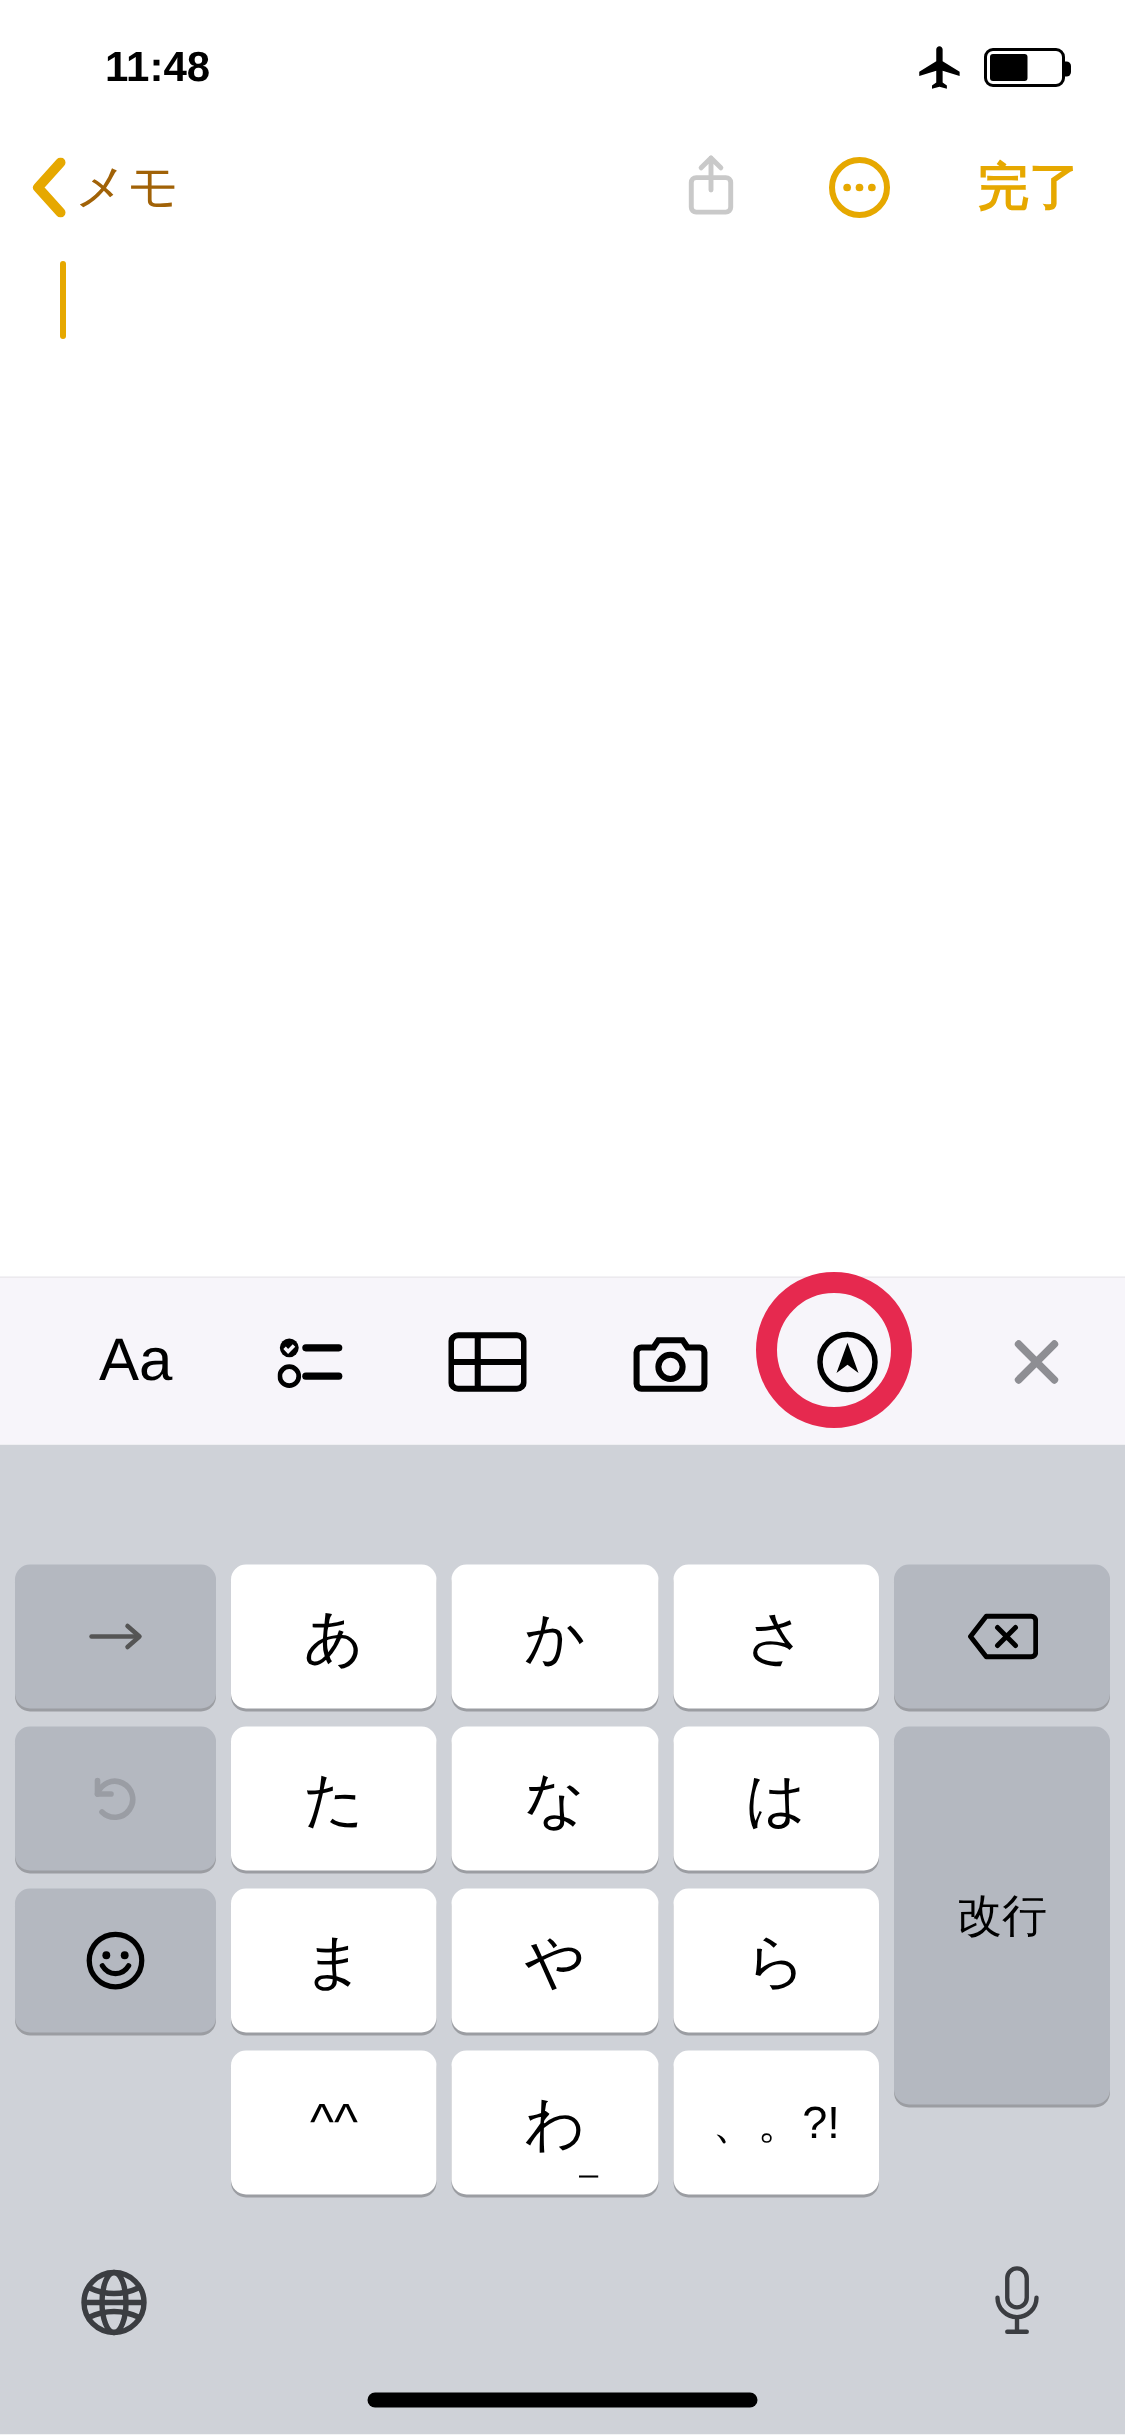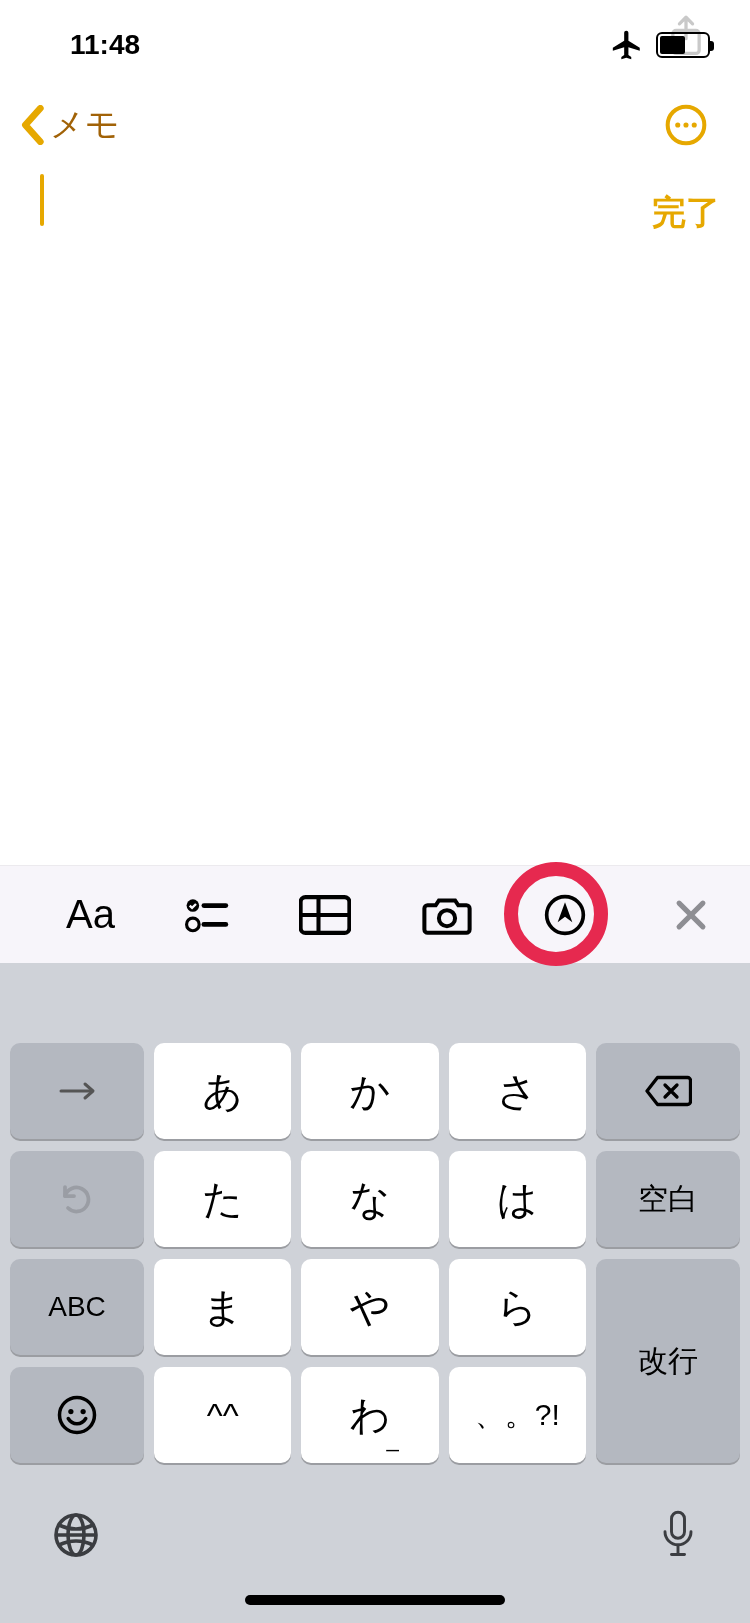--- a/index.html
+++ b/index.html
@@ -68,43 +68,42 @@
     align-items: center;
     gap: 4px;
   }
   .nav-label {
     font-size: 34px;
     color: #a16207;
   }
   .nav-right {
     display: flex;
     align-items: center;
-    gap: 43px;
-    flex-direction: column;
+    gap: 57px;
   }
   .done-label {
     font-size: 34px;
     font-weight: 600;
     color: #e6a800;
   }
   
   .editor {
     flex: 1;
     padding: 14px 40px;
     position: relative;
   }
   .cursor {
     width: 4px;
     height: 52px;
     background: #e6a800;
     border-radius: 2px;
   }
   
   .toolbar {
-    height: 98px;
+    height: 112px;
     background: #f7f5fa;
     display: flex;
     align-items: center;
     padding: 0 20px;
     border-top: 1px solid #eceaee;
     position: relative;
   }
   .tool-group {
     display: flex;
     align-items: center;
@@ -136,21 +135,21 @@
     display: flex;
     align-items: center;
     justify-content: center;
     font-size: 40px;
     box-shadow: 0 2px 0 rgba(0,0,0,0.25);
   }
   .key-white { background: #fff; color: #000; }
   .key-gray { background: #b4b8c0; color: #000; }
   .key-side { width: 134px; }
   .key-wide { width: 144px; }
-  .key-tall { height: 204px; }
+  .key-tall { height: 252px; }
   .abc { font-size: 28px; font-weight: 500; }
   .space-label, .return-label { font-size: 30px; }
   .bottom-bar {
     height: 120px;
     display: flex;
     align-items: center;
     justify-content: space-between;
     padding: 0 52px;
   }
   .home-indicator {
@@ -261,21 +260,20 @@
             <line x1="4" y1="12" x2="34" y2="12" stroke="#555" stroke-width="3" stroke-linecap="round"></line>
             <path d="M28 5 L36 12 L28 19" stroke="#555" stroke-width="3" fill="none" stroke-linecap="round" stroke-linejoin="round"></path>
           </svg>
       </div>
       <div class="key key-gray key-side" style="color:#888;">
         <svg width="36" height="36" viewBox="0 0 24 24">
             <path d="M4 10a8 8 0 1 1 2 8" stroke="#9a9da4" stroke-width="2.5" fill="none" stroke-linecap="round"></path>
             <path d="M4 4v6h6" stroke="#9a9da4" stroke-width="2.5" fill="none" stroke-linecap="round" stroke-linejoin="round"></path>
           </svg>
       </div>
-      <div class="key key-gray key-side abc">ABC</div>
       <div class="key key-gray key-side">
         <svg width="42" height="42" viewBox="0 0 24 24">
             <circle cx="12" cy="12" r="10" stroke="#000" stroke-width="2" fill="none"></circle>
             <circle cx="8.5" cy="10" r="1.5" fill="#000"></circle>
             <circle cx="15.5" cy="10" r="1.5" fill="#000"></circle>
             <path d="M7 14c1.2 2 3 3 5 3s3.8-1 5-3" stroke="#000" stroke-width="2" fill="none" stroke-linecap="round"></path>
           </svg>
       </div>
     </div>
 
@@ -305,21 +303,20 @@
       </div>
     </div>
 
     <div style="display:flex; flex-direction:column; gap:12px;">
       <div class="key key-gray key-wide">
         <svg width="48" height="36" viewBox="0 0 32 24">
             <path d="M9 3 L29 3 a2 2 0 0 1 2 2 v14 a2 2 0 0 1 -2 2 L9 21 L2 12 Z" stroke="#000" stroke-width="2.2" fill="none" stroke-linejoin="round"></path>
             <path d="M14 8 L22 16 M22 8 L14 16" stroke="#000" stroke-width="2.2" stroke-linecap="round"></path>
           </svg>
       </div>
-      <div class="key key-gray key-wide space-label">空白</div>
       <div class="key key-gray key-wide key-tall return-label">改行</div>
     </div>
   </div>
 
   <div class="bottom-bar">
     <span>
       <svg width="48" height="48" viewBox="0 0 24 24">
           <circle cx="12" cy="12" r="10" stroke="#3b3d41" stroke-width="1.8" fill="none"></circle>
           <ellipse cx="12" cy="12" rx="4" ry="10" stroke="#3b3d41" stroke-width="1.8" fill="none"></ellipse>
           <line x1="2" y1="12" x2="22" y2="12" stroke="#3b3d41" stroke-width="1.8"></line>

